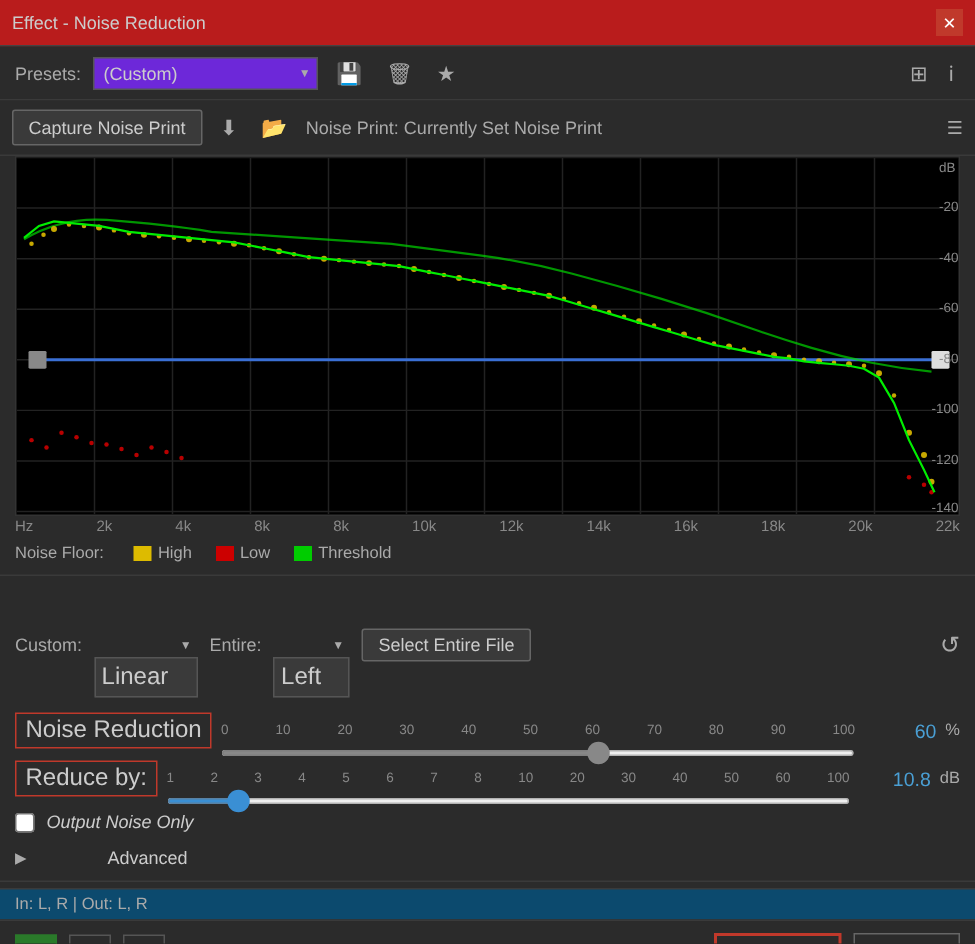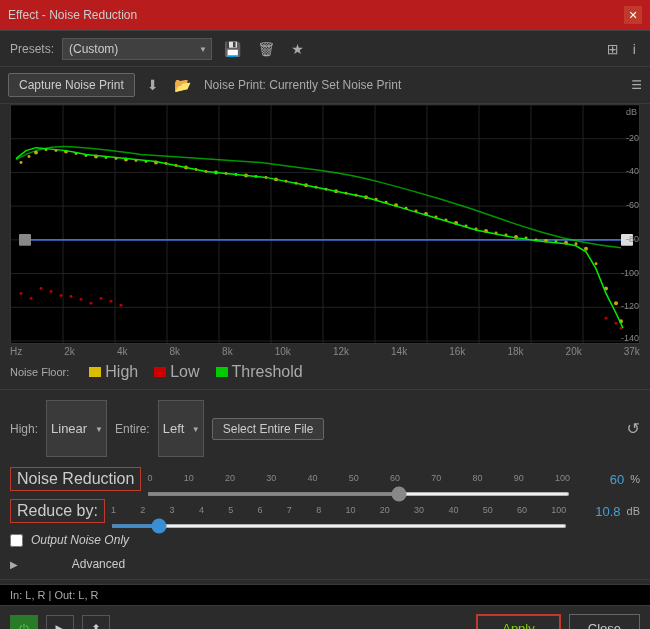--- a/index.html
+++ b/index.html
@@ -30,21 +30,21 @@
     .toolbar {
       background: #2b2b2b;
       display: flex;
       align-items: center;
       padding: 6px 10px;
       gap: 8px;
       border-bottom: 1px solid #3a3a3a;
     }
     .toolbar-label { color: #aaa; font-size: 12px; }
     .preset-select {
-      background: #404040;
+      background: #6d28d9;
       color: #ccc;
       border: 1px solid #555;
       padding: 3px 6px;
       font-size: 12px;
       width: 150px;
       appearance: none;
       cursor: pointer;
     }
     .preset-select-wrap {
       position: relative;
@@ -107,38 +107,39 @@
     }
 
     .legend {
       display: flex;
       align-items: center;
       gap: 16px;
       padding: 4px 10px;
     }
     .legend-item { display: flex; align-items: center; gap: 4px; font-size: 11px; color: #aaa; }
     .legend-color { width: 12px; height: 10px; }
-    .legend-label-text { font-size: 16px; color: #aaa; }
+    .legend-label-text { font-size: 11px; color: #aaa; }
 
     .noise-floor-label { font-size: 11px; color: #aaa; margin-right: 4px; }
 
     .controls-section {
       padding: 6px 10px;
       display: flex;
       align-items: center;
       gap: 8px;
     }
     .scale-label { color: #aaa; font-size: 12px; }
     .select-control {
       background: #3a3a3a;
       border: 1px solid #555;
       color: #ccc;
-      padding: 20px 4px;
-      font-size: 13px;
-      cursor: pointer;
+      padding: 4px 4px;
+      font-size: 16px;
+      cursor: pointer;
+      margin-top: 44px;
     }
     .select-wrap {
       position: relative;
       display: inline-block;
     }
     .select-wrap::after {
       content: '▼';
       position: absolute;
       right: 4px;
       top: 50%;
@@ -209,21 +210,21 @@
       padding: 4px 10px;
       gap: 6px;
       cursor: pointer;
     }
     .chevron-icon { color: #aaa; font-size: 10px; }
     .advanced-text { font-size: 12px; color: #ccc; margin-left: 48px; }
 
     .separator { border: none; border-top: 1px solid #3a3a3a; margin: 4px 0; }
 
     .status-bar {
-      background: #000000;
+      background: #0c4a6e;
       padding: 4px 10px;
       font-size: 11px;
       color: #aaa;
       border-top: 1px solid #3a3a3a;
     }
 
     .bottom-bar {
       background: #2b2b2b;
       display: flex;
       align-items: center;
@@ -434,21 +435,21 @@
   <span>2k</span>
   <span>4k</span>
   <span>8k</span>
   <span>8k</span>
   <span>10k</span>
   <span>12k</span>
   <span>14k</span>
   <span>16k</span>
   <span>18k</span>
   <span>20k</span>
-  <span>37k</span>
+  <span>22k</span>
 </div>
 
 <div class="legend">
   <span class="noise-floor-label">Noise Floor:</span>
   <div class="legend-item">
     <div class="legend-color" style="background:#ddbb00;"></div>
     <span class="legend-label-text">High</span>
   </div>
   <div class="legend-item">
     <div class="legend-color" style="background:#cc0000;"></div>
@@ -456,21 +457,21 @@
   </div>
   <div class="legend-item">
     <div class="legend-color" style="background:#00cc00;"></div>
     <span class="legend-label-text">Threshold</span>
   </div>
 </div>
 
 <hr class="separator">
 
 <div class="controls-section">
-  <span class="scale-label">High:</span>
+  <span class="scale-label">Custom:</span>
   <div class="select-wrap">
     <select class="select-control">
       <option>Linear</option>
     </select>
   </div>
   <span class="scale-label">Entire:</span>
   <div class="select-wrap">
     <select class="select-control">
       <option>Left</option>
     </select>

